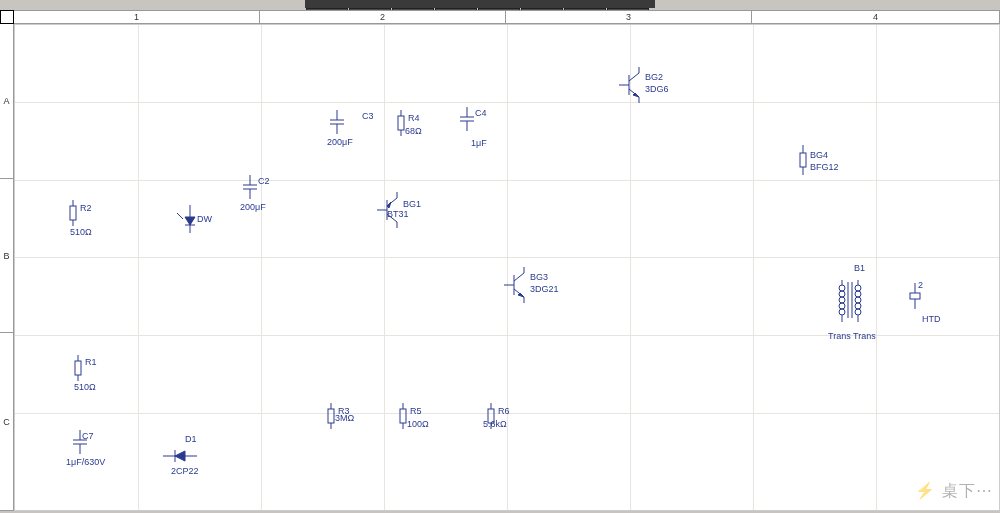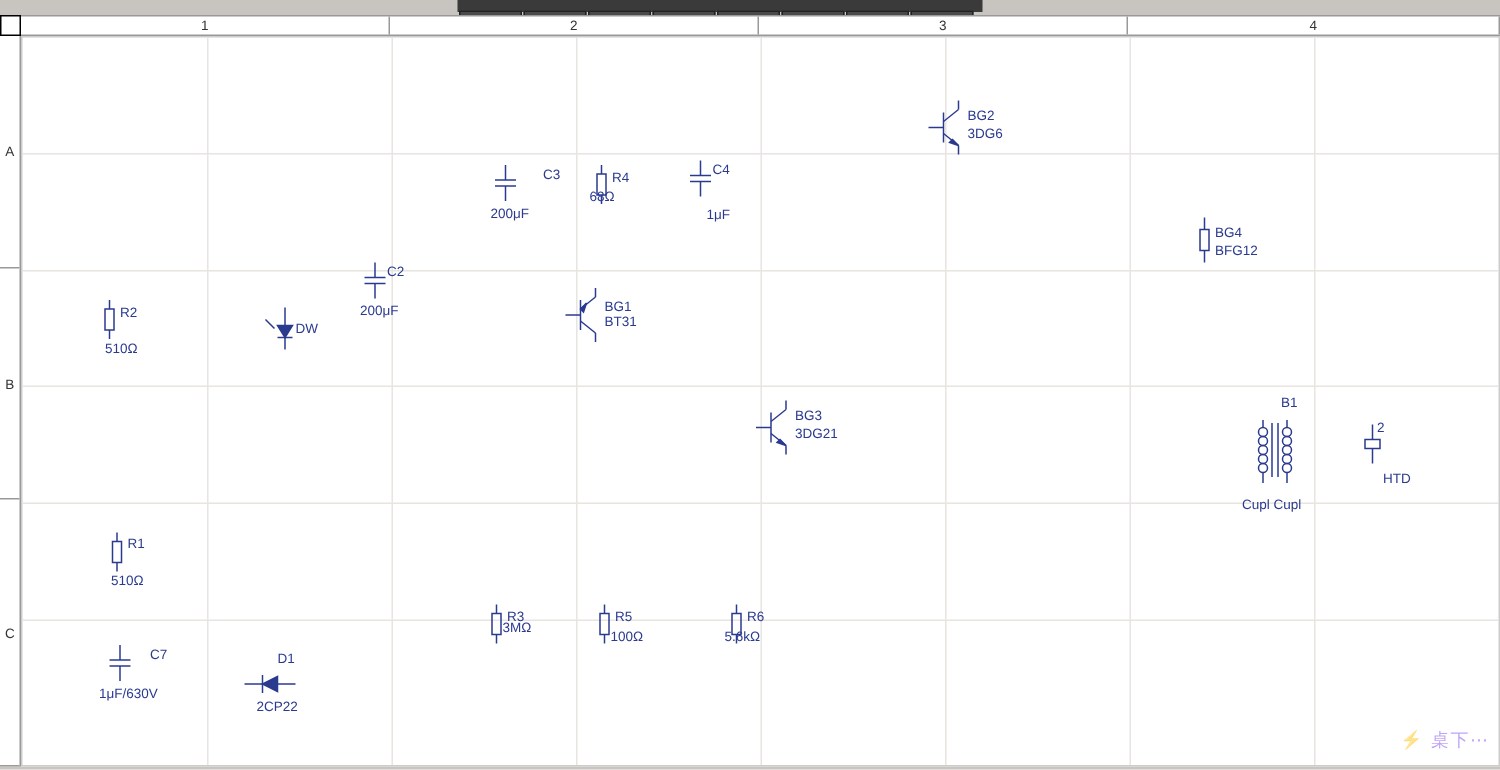--- a/index.html
+++ b/index.html
@@ -78,21 +78,21 @@
   font-size: 9px;
   color: #2a3a8f;
   line-height: 1.1;
 }
 .lbl { position: absolute; white-space: nowrap; font-size: 9px; color: #2a3a8f; }
 svg { position: absolute; overflow: visible; }
 svg line, svg polyline, svg polygon, svg rect, svg circle { stroke: #2a3a8f; stroke-width: 1; fill: none; }
 svg .fill { fill: #2a3a8f; }
 .watermark {
   position: absolute; right: 6px; bottom: 8px;
-  font-size: 12px; color: #8b5cf6; opacity: .55;
+  font-size: 16px; color: #737373; opacity: .55;
   letter-spacing: 1px;
 }
 </style>
 </head>
 <body>
 
 <div class="top-dark-bar">
   <span class="seg"></span><span class="seg"></span><span class="seg"></span><span class="seg"></span><span class="seg"></span><span class="seg"></span><span class="seg"></span><span class="seg"></span>
 </div>
 
@@ -168,21 +168,21 @@
     <span class="lbl" style="left:0px;top:28px">200μF</span>
   </div>
 
   <div class="component" style="left:378px;top:85px">
     <svg width="30" height="30">
         <line x1="8" y1="0" x2="8" y2="6"></line>
         <rect x="5" y="6" width="6" height="14"></rect>
         <line x1="8" y1="20" x2="8" y2="26"></line>
       </svg>
     <span class="lbl" style="left:15px;top:4px">R4</span>
-    <span class="lbl" style="left:0;top:17px">68Ω</span>
+    <span class="lbl" style="left:12px;top:17px">68Ω</span>
   </div>
 
   <div class="component" style="left:442px;top:82px">
     <svg width="30" height="28">
         <line x1="10" y1="0" x2="10" y2="10"></line>
         <line x1="3" y1="10" x2="17" y2="10"></line>
         <line x1="3" y1="14" x2="17" y2="14"></line>
         <line x1="10" y1="14" x2="10" y2="24"></line>
       </svg>
     <span class="lbl" style="left:18px;top:2px">C4</span>
@@ -193,21 +193,21 @@
     <svg width="40" height="40">
       <line x1="14" y1="10" x2="14" y2="30"></line>
       <line x1="4" y1="20" x2="14" y2="20"></line>
       <line x1="14" y1="16" x2="24" y2="8"></line>
         <line x1="24" y1="8" x2="24" y2="2"></line>
       <line x1="14" y1="24" x2="24" y2="32"></line>
         <line x1="24" y1="32" x2="24" y2="38"></line>
       <polygon class="fill" points="14,16 18,12 16,18"></polygon>
     </svg>
     <span class="lbl" style="left:30px;top:10px">BG1</span>
-    <span class="lbl" style="left:30px;top:20px">BT31</span>
+    <span class="lbl" style="left:14px;top:20px">BT31</span>
   </div>
 
   <div class="component" style="left:600px;top:40px">
     <svg width="40" height="40">
       <line x1="14" y1="10" x2="14" y2="30"></line>
       <line x1="4" y1="20" x2="14" y2="20"></line>
       <line x1="14" y1="16" x2="24" y2="8"></line>
         <line x1="24" y1="8" x2="24" y2="2"></line>
       <line x1="14" y1="24" x2="24" y2="32"></line>
         <line x1="24" y1="32" x2="24" y2="38"></line>
@@ -251,21 +251,21 @@
     <span class="lbl" style="left:4px;top:28px">510Ω</span>
   </div>
 
   <div class="component" style="left:55px;top:405px">
     <svg width="30" height="28">
         <line x1="10" y1="0" x2="10" y2="10"></line>
         <line x1="3" y1="10" x2="17" y2="10"></line>
         <line x1="3" y1="14" x2="17" y2="14"></line>
         <line x1="10" y1="14" x2="10" y2="24"></line>
       </svg>
-    <span class="lbl" style="left:30px;top:2px">C7</span>
+    <span class="lbl" style="left:12px;top:2px">C7</span>
     <span class="lbl" style="left:-4px;top:28px">1μF/630V</span>
   </div>
 
   <div class="component" style="left:148px;top:420px">
     <svg width="40" height="24">
       <line x1="0" y1="11" x2="34" y2="11"></line>
       <polygon class="fill" points="22,6 22,16 12,11"></polygon>
       <line x1="12" y1="5" x2="12" y2="17"></line>
     </svg>
     <span class="lbl" style="left:22px;top:-10px">D1</span>
@@ -319,21 +319,21 @@
         <circle cx="28" cy="30" r="3"></circle>
         <circle cx="28" cy="36" r="3"></circle>
         <circle cx="28" cy="42" r="3"></circle>
 
       <line x1="12" y1="10" x2="12" y2="15"></line>
         <line x1="12" y1="45" x2="12" y2="52"></line>
       <line x1="28" y1="10" x2="28" y2="15"></line>
         <line x1="28" y1="45" x2="28" y2="52"></line>
     </svg>
     <span class="lbl" style="left:24px;top:-6px">B1</span>
-    <span class="lbl" style="left:-2px;top:62px">Cupl Cupl</span>
+    <span class="lbl" style="left:-2px;top:62px">Trans Trans</span>
   </div>
 
   <div class="component" style="left:890px;top:258px">
     <svg width="30" height="36">
       <line x1="10" y1="0" x2="10" y2="10"></line>
       <rect x="5" y="10" width="10" height="6"></rect>
       <line x1="10" y1="16" x2="10" y2="26"></line>
     </svg>
     <span class="lbl" style="left:13px;top:-2px">2</span>
     <span class="lbl" style="left:17px;top:32px">HTD</span>

